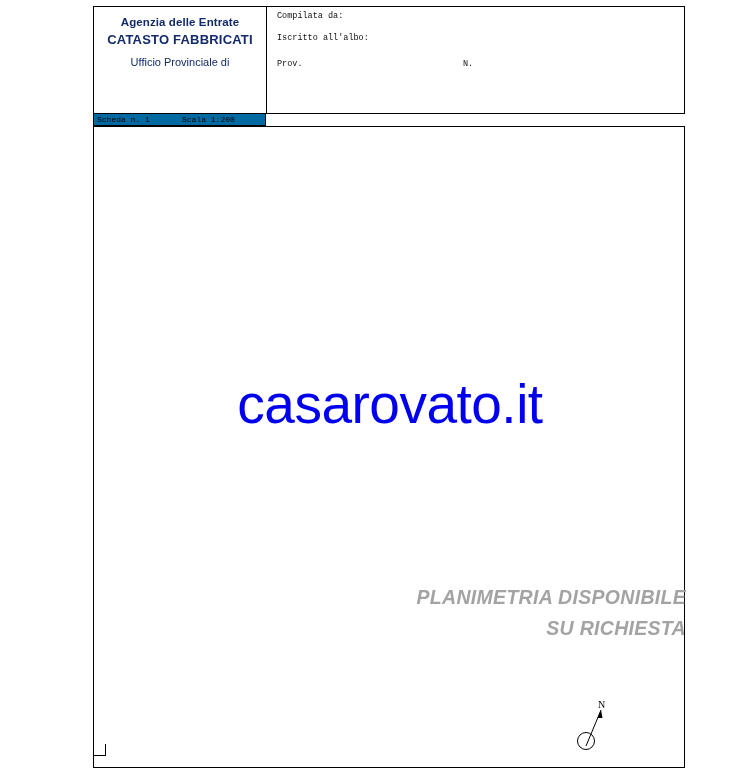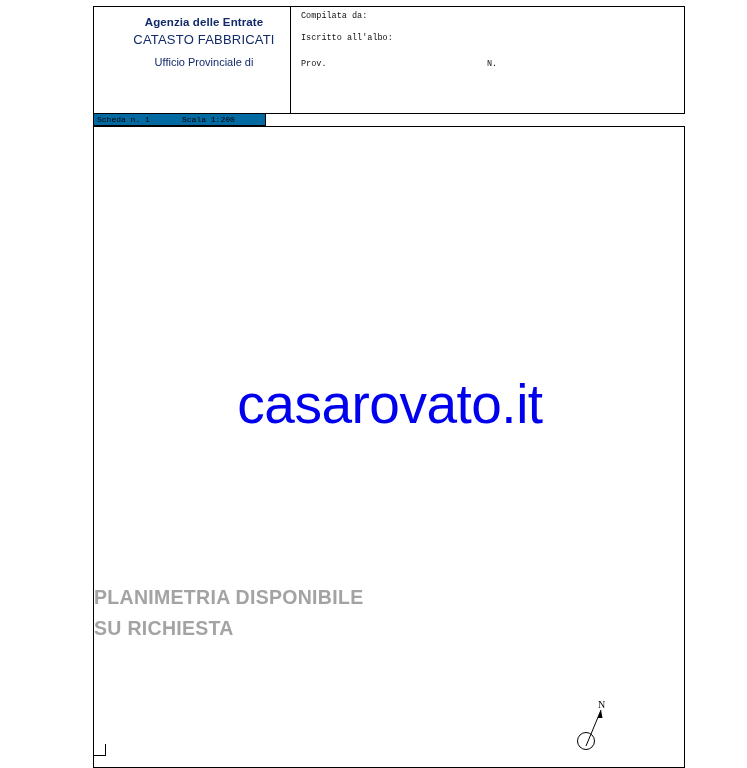--- a/index.html
+++ b/index.html
@@ -26,42 +26,41 @@
   
   .hdr {
     position: absolute;
     left: 93px;
     top: 6px;
     width: 592px;
     height: 108px;
     border: 1px solid #000;
     box-sizing: border-box;
     display: flex;
-    padding-left: 24px;
   }
   .hdr-left {
     width: 173px;
     border-right: 1px solid #000;
     box-sizing: border-box;
     display: flex;
     flex-direction: column;
     align-items: center;
     justify-content: flex-start;
     padding-top: 9px;
     color: #132a6b;
   }
   .hdr-left .ag {
     font-size: 11.5px;
     font-weight: bold;
     letter-spacing: 0.1px;
     white-space: nowrap;
   }
   .hdr-left .cf {
     font-size: 13px;
-    font-weight: normal;
+    font-weight: bold;
     margin-top: 4px;
     letter-spacing: 0.2px;
     white-space: nowrap;
   }
   .hdr-left .up {
     font-size: 11px;
     margin-top: 9px;
     white-space: nowrap;
   }
   .hdr-right {
@@ -184,22 +183,23 @@
     font-family: "Liberation Sans", sans-serif;
     letter-spacing: -0.5px;
   }
 
   
   .notice {
     position: absolute;
     left: 0;
     top: 455px;
     width: 592px;
-    text-align: left;
+    text-align: right;
     color: #a3a3a3;
+    font-style: italic;
     font-weight: bold;
     font-size: 19.5px;
     line-height: 31px;
     letter-spacing: 0.3px;
   }
 
   
   .compass {
     position: absolute;
     left: 478px;

